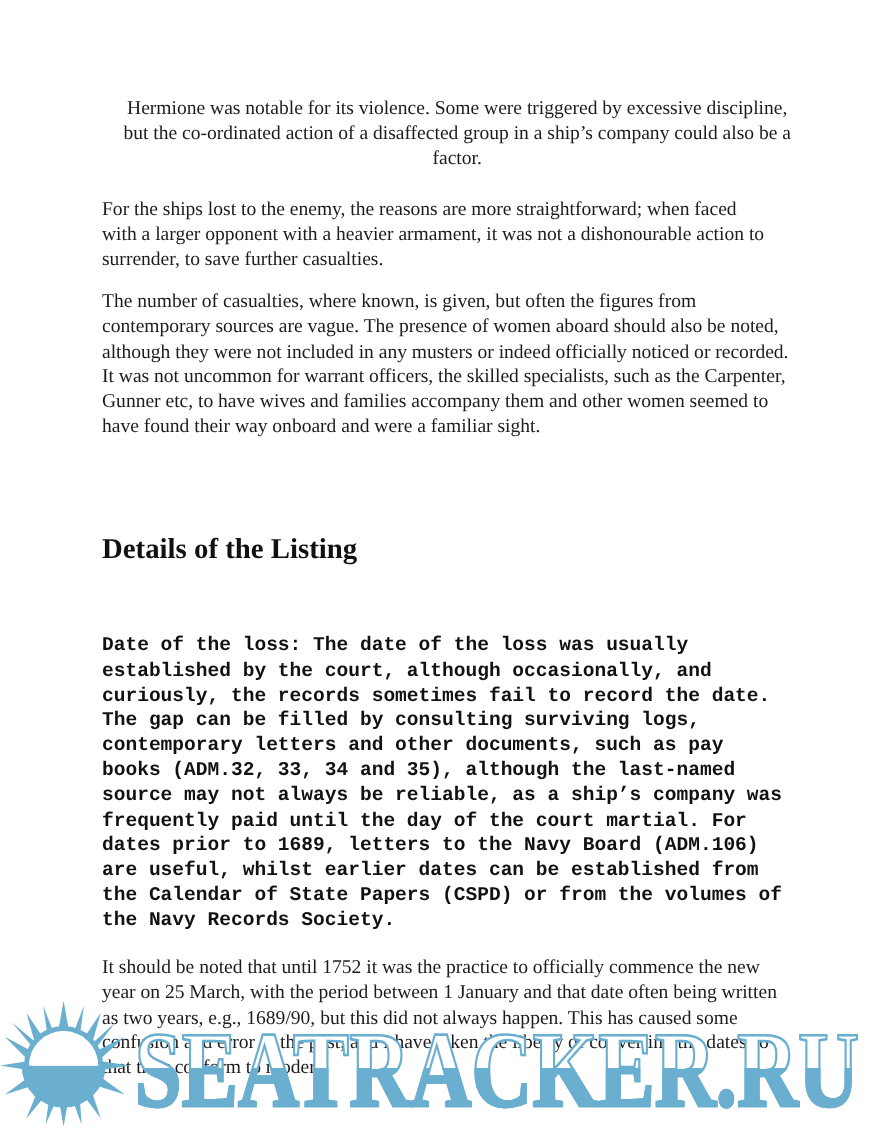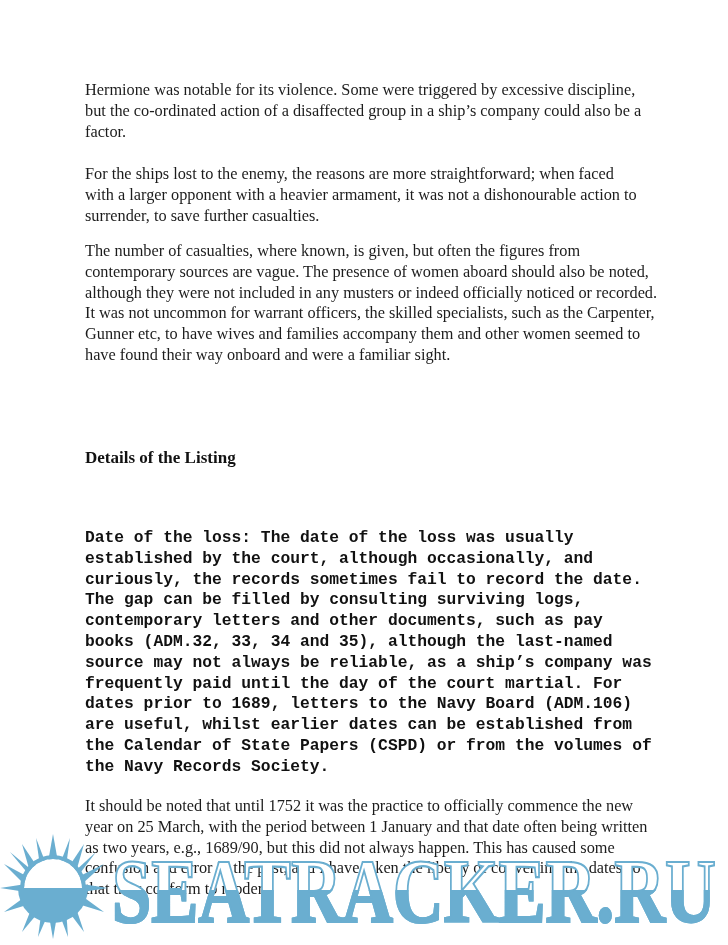--- a/index.html
+++ b/index.html
@@ -19,29 +19,29 @@
       position: absolute;
       left: 85px;
       top: 80px;
       width: 580px;
     }
     p {
       margin: 0;
       font-size: 16.3px;
       line-height: 20.8px;
     }
-    .p1 { position: absolute; top: 0; left: 0; width: 560px; }
+    .p1 { position: absolute; top: 0; left: 16px; width: 560px; text-align: center; }
     .p2 { position: absolute; top: 84px; left: 0; width: 560px; }
     .p3 { position: absolute; top: 161px; left: 0; width: 575px; font-family: Liberation Serif, serif; }
     h2 {
       position: absolute;
       top: 365px;
       left: 0;
       margin: 0;
-      font-size: 17px;
+      font-size: 24px;
       font-weight: bold;
       line-height: 26px;
       color: #111;
     }
     .p4 {
       position: absolute;
       top: 448px;
       left: 0;
       width: 575px;
       font-weight: bold;

